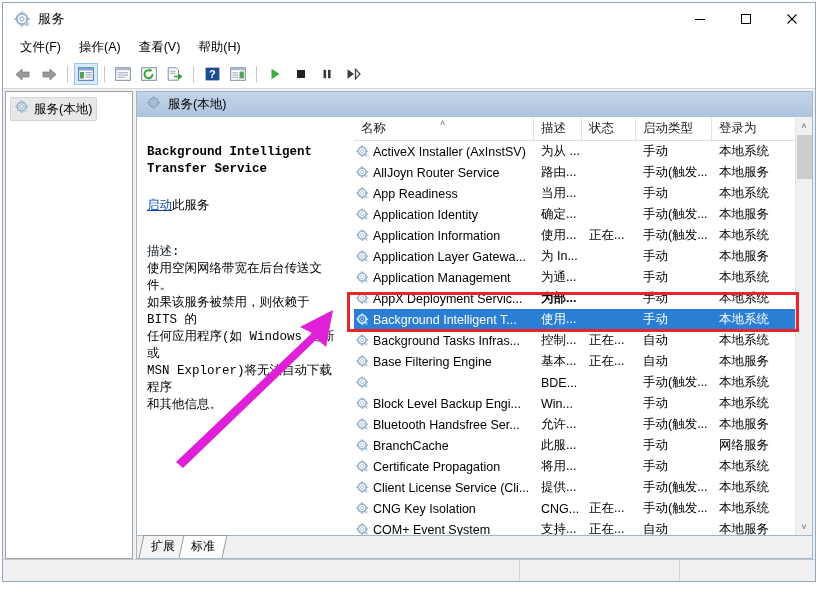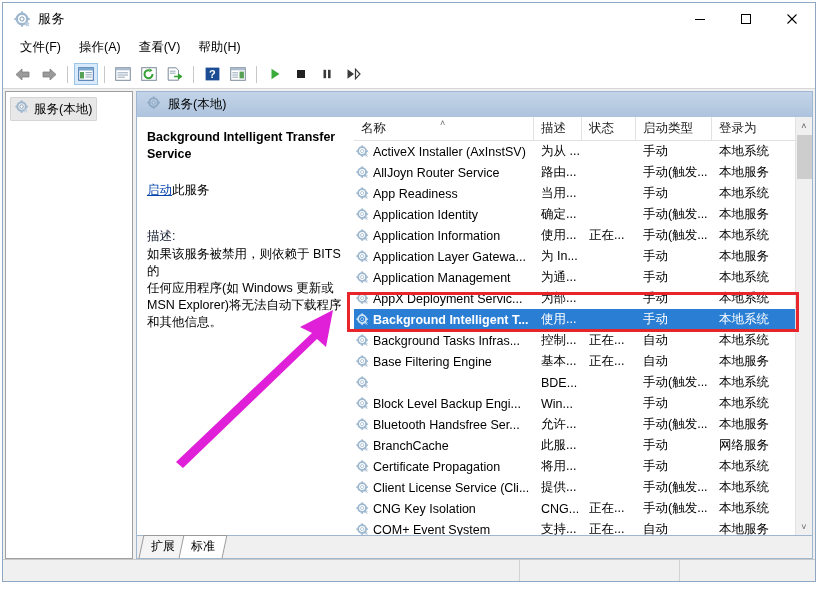--- a/index.html
+++ b/index.html
@@ -171,24 +171,25 @@
     border-top: none;
     box-sizing: border-box;
     min-height: 0;
     position: relative;
   }
 
   
   .detail-col {
     width: 216px;
     flex: 0 0 auto;
-    padding: 12px 10px 0 10px;
+    padding: 27px 10px 0 10px;
     box-sizing: border-box;
     position: relative;
     overflow: hidden;
+    font-family: Liberation Mono, monospace;
   }
   .detail-title {
     font-size: 12.5px;
     font-weight: bold;
     color: #000;
     line-height: 17px;
   }
   .detail-link-row {
     margin-top: 19px;
     font-size: 12.5px;
@@ -536,20 +537,21 @@
 
         <div class="pane-content">
 
           <div class="detail-col">
             <div class="detail-title">Background Intelligent Transfer Service</div>
             <div class="detail-link-row">
               <span class="lnk">启动</span><span>此服务</span>
             </div>
             <div class="detail-desc-label">描述:</div>
             <div class="detail-desc-body">
+              <div>使用空闲网络带宽在后台传送文件。</div>
               <div>如果该服务被禁用，则依赖于 BITS 的</div>
               <div>任何应用程序(如 Windows 更新或</div>
               <div>MSN Explorer)将无法自动下载程序</div>
               <div>和其他信息。</div>
             </div>
           </div>
 
           <div class="list-col">
             <div class="lv-head" id="lv-head">
                 <div class="lv-th" style="width: 180px; text-align: center;">
@@ -734,27 +736,27 @@
                           <rect x="7.1" y="0.4" width="1.9" height="3"></rect>
                           <rect x="7.1" y="12.8" width="1.9" height="3"></rect>
                           <rect x="0.4" y="7.1" width="3" height="1.9"></rect>
                           <rect x="12.8" y="7.1" width="3" height="1.9"></rect>
                         </g>
                         <path d="M11 11 l4 4 M13 11 l2 2 M11 13 l2 2" stroke="#9db7cf" stroke-width="1.2" fill="none"></path>
                       </svg>
                     </span>
                     <span class="nm">AppX Deployment Servic...</span>
                   </div>
-                  <div class="cell" style="width: 48px;">为部...</div>
+                  <div class="cell" style="width: 48px; font-weight: bold;">为部...</div>
                   <div class="cell" style="width: 54px;"></div>
                   <div class="cell" style="width: 76px;">手动</div>
                   <div class="cell" style="width: auto; flex: 1 1 auto;">本地系统</div>
                 </div>
                 <div class="lv-row selected">
-                  <div class="cell name" style="width: 180px; font-weight: bold;">
+                  <div class="cell name" style="width: 180px;">
                     <span style="display: flex;">
                       <svg width="13" height="13" viewBox="0 0 17 17">
                         <circle cx="8" cy="8" r="5.2" fill="none" stroke="#cfe4f7" stroke-width="2.4"></circle>
                         <circle cx="8" cy="8" r="2.1" fill="#2a7fd4" stroke="#cfe4f7" stroke-width="1"></circle>
                         <g fill="#cfe4f7">
                           <rect x="7.1" y="0.4" width="1.9" height="3"></rect>
                           <rect x="7.1" y="12.8" width="1.9" height="3"></rect>
                           <rect x="0.4" y="7.1" width="3" height="1.9"></rect>
                           <rect x="12.8" y="7.1" width="3" height="1.9"></rect>
                         </g>

